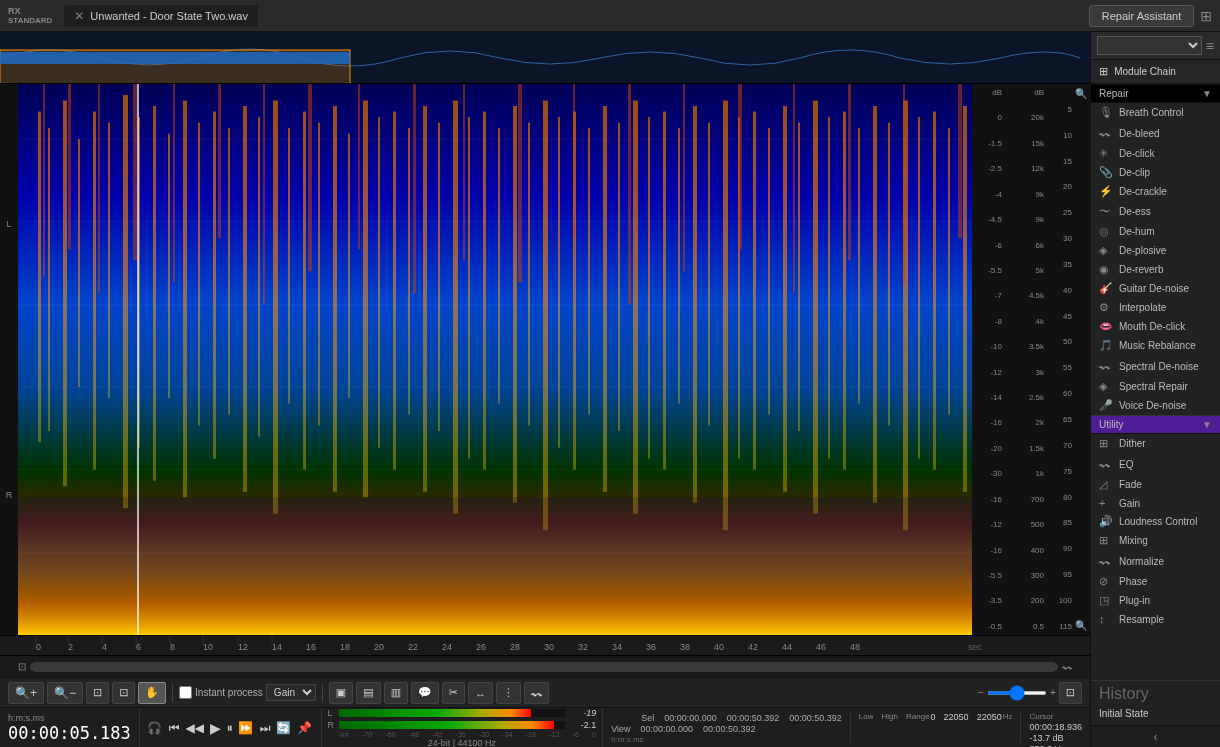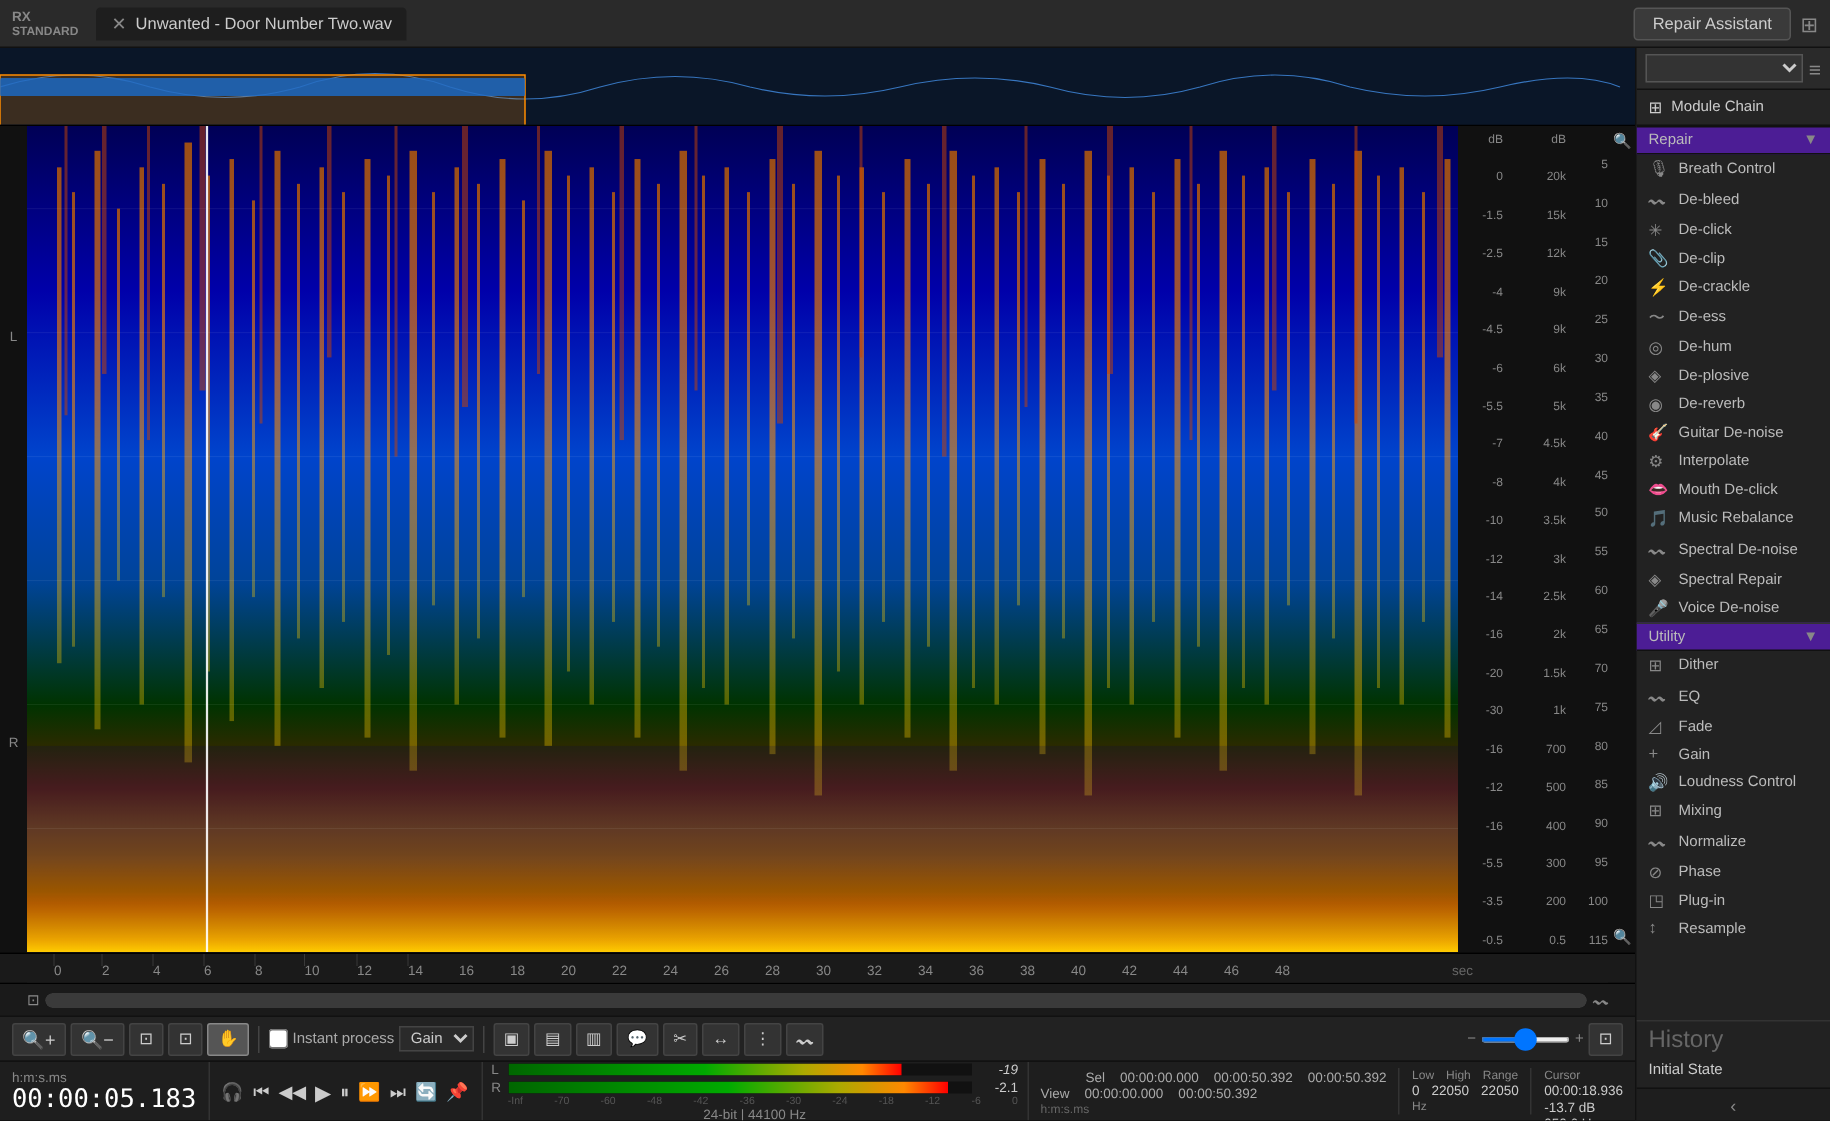--- a/index.html
+++ b/index.html
@@ -56,21 +56,21 @@
 </head>
 <body>
 
 <div id="topbar">
   <div id="logo">
     <span>RX</span>
     <span style="font-size:8px;color:#888;">STANDARD</span>
   </div>
   <div id="tab">
     <span class="close-x">✕</span>
-    <span>Unwanted - Door Number Two.wav</span>
+    <span>Unwanted - Door State Two.wav</span>
   </div>
   <button id="repair-btn">Repair Assistant</button>
   <span id="expand-icon">⊞</span>
 </div>
 
 <div id="main">
 
   <div id="audio-area">
 
     <div id="waveform-overview">
@@ -460,21 +460,21 @@
             <span>00:00:50.392</span>
             <span>00:00:50.392</span>
           </div>
           <div style="display:flex;gap:10px;color:#aaa;">
             <span>View</span>
             <span>00:00:00.000</span>
             <span>00:00:50.392</span>
           </div>
           <div style="color:#666;font-size:8px;">h:m:s.ms</div>
         </div>
-        <div style="display:flex;flex-direction:column;gap:1px;border-left:1px solid #333;padding-left:8px;">
+        <div style="display:flex;flex-direction:row;gap:1px;border-left:1px solid #333;padding-left:8px;">
           <div style="display:flex;gap:8px;color:#888;font-size:8px;">
             <span>Low</span>
             <span>High</span>
             <span>Range</span>
           </div>
           <div style="display:flex;gap:8px;color:#ccc;">
             <span>0</span>
             <span>22050</span>
             <span>22050</span>
           </div>
@@ -495,21 +495,21 @@
     <div style="display:flex;align-items:center;padding:4px 6px;gap:4px;border-bottom:1px solid #111;background:#2a2a2a;">
       <select style="flex:1;background:#333;border:1px solid #555;color:#ccc;font-size:10px;padding:2px 4px;">All</select>
       <span style="color:#888;cursor:pointer;font-size:14px;">≡</span>
     </div>
 
     <div style="display:flex;align-items:center;gap:6px;padding:5px 8px;color:#ccc;cursor:pointer;font-size:10px;border-bottom:1px solid #111;background:#252525;">
       <span style="font-size:11px;">⊞</span>
       <span>Module Chain</span>
     </div>
 
-    <div style="background:#4c1d95;padding:3px 8px;display:flex;align-items:center;justify-content:space-between;border-bottom:1px solid #111;border-top:1px solid #111;cursor:pointer;">
+    <div style="background:#000000;padding:3px 8px;display:flex;align-items:center;justify-content:space-between;border-bottom:1px solid #111;border-top:1px solid #111;cursor:pointer;">
       <span style="color:#bbb;font-size:10px;">Repair</span>
       <span style="color:#888;font-size:10px;">▼</span>
     </div>
 
     <div class="module-item" style="display:flex;align-items:center;gap:6px;padding:3px 8px;cursor:pointer;font-size:10px;color:#bbb;">
       <span style="width:14px;font-size:11px;color:#888;">🎙</span>
       <span>Breath Control</span>
     </div>
     <div class="module-item" style="display:flex;align-items:center;gap:6px;padding:3px 8px;cursor:pointer;font-size:10px;color:#bbb;">
       <span style="width:14px;font-size:11px;color:#888;">〰</span>

